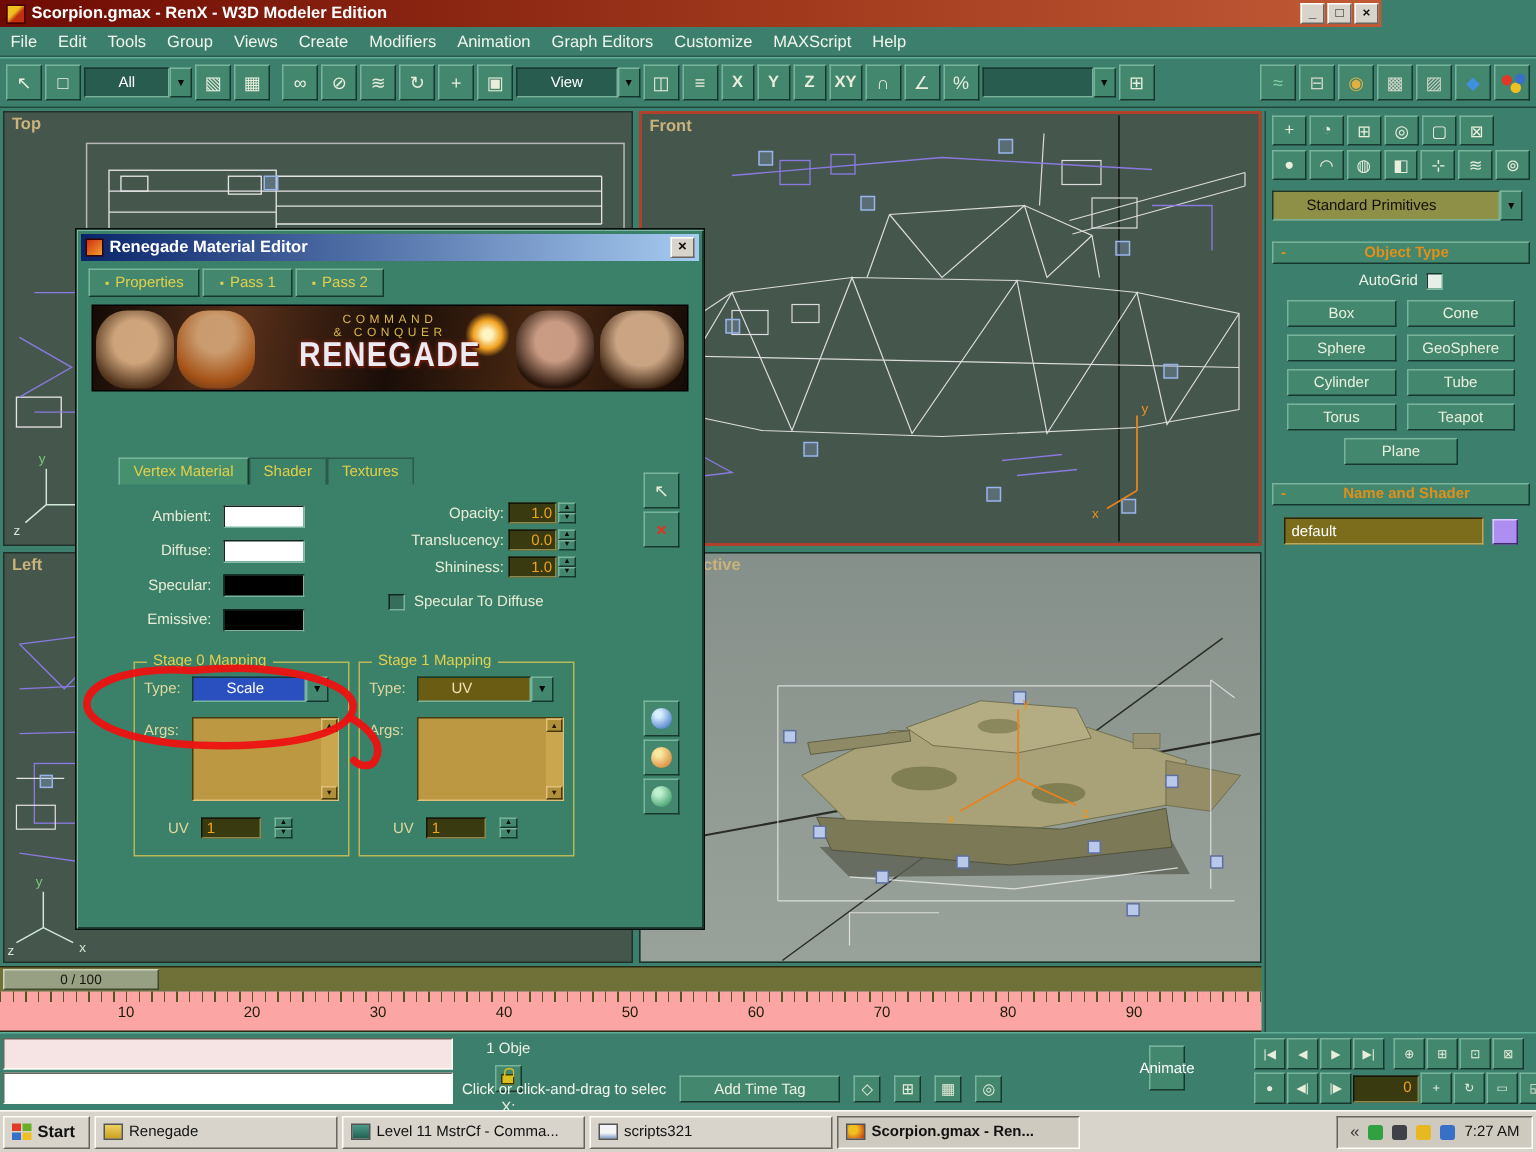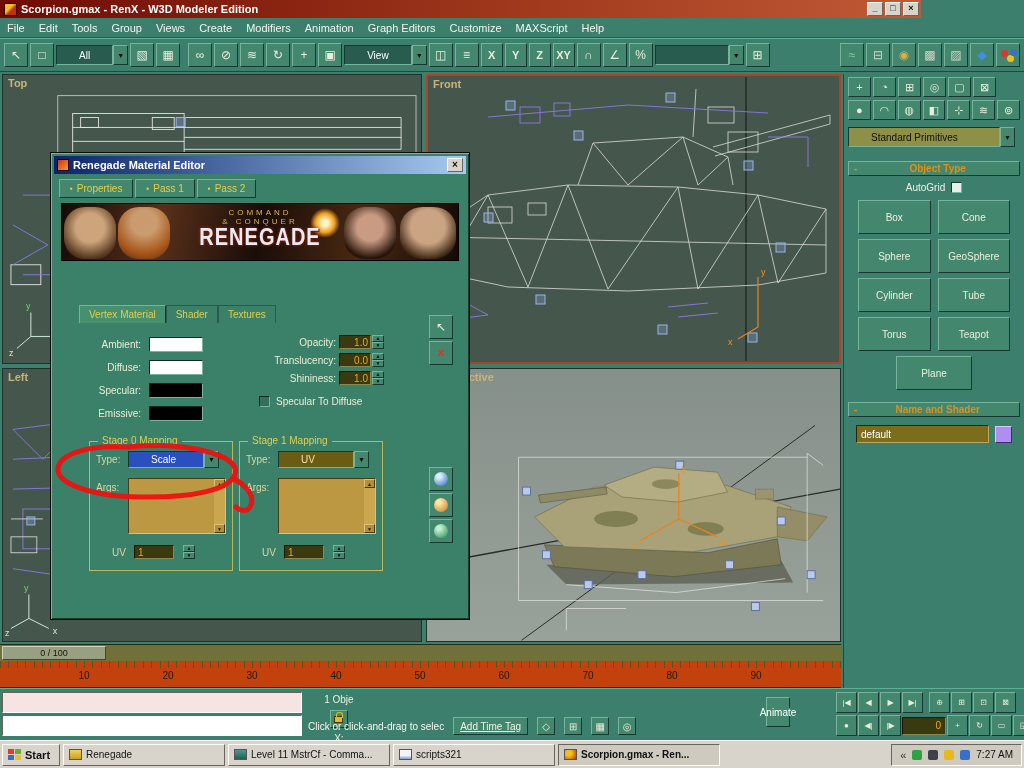--- a/index.html
+++ b/index.html
@@ -63,54 +63,54 @@
   .cp-dd { margin:4px 0 8px 0; }
   .cp-dd .dd-val { background:#8f9048; color:#101008; width:152px; }
   .rollout { margin-top:6px; }
   .ro-head { height:15px; display:flex; align-items:center; padding:0 5px; }
   .ro-head .minus { color:#e09018; font-weight:bold; margin-right:4px; }
   .ro-title { flex:1; text-align:center; color:#e09018; font-size:10px; font-weight:bold; }
   .ro-body { padding:6px 4px; }
   .ag-row { display:flex; justify-content:center; align-items:center; gap:6px; margin-bottom:7px; color:#eef2e4; }
   .chk { width:11px; height:11px; background:#e6efe8; border:1px solid; border-color:#17382e #78b49c #78b49c #17382e; }
   .prim-grid { display:grid; grid-template-columns:1fr 1fr; gap:5px 7px; padding:0 6px; }
-  .prim { height:34px; display:flex; align-items:center; justify-content:center; color:#e9f0dc; font-size:10px; }
+  .prim { height:18px; display:flex; align-items:center; justify-content:center; color:#e9f0dc; font-size:10px; }
   .prim.span2 { grid-column:1 / span 2; width:76px; justify-self:center; }
   .name-row { display:flex; gap:6px; align-items:center; padding:2px 4px; }
   .name-field { flex:1; height:18px; background:#7c6d1d; border:1px solid; border-color:#2a240a #b8a860 #b8a860 #2a240a;
                 color:#fff; font-size:10px; display:flex; align-items:center; padding:0 4px; }
   .color-swatch { width:17px; height:17px; background:#ae8ef0; border:1px solid; border-color:#d8c8ff #402a70 #402a70 #d8c8ff; }
 
   
   #trackrow { position:absolute; left:0; top:644px; width:841px; height:17px; background:#6f7139; border-top:1px solid #2a2a12; }
   #tslider { position:absolute; left:2px; top:1px; width:104px; height:14px; background:#97a083;
              border:1px solid; border-color:#cdd4bd #41482f #41482f #cdd4bd; color:#15150d; font-size:9px;
              display:flex; align-items:center; justify-content:center; }
-  #ruler { position:absolute; left:0; top:661px; width:841px; height:27px; background:#c2410c; border-bottom:1px solid #2a2a12; }
+  #ruler { position:absolute; left:0; top:661px; width:841px; height:27px; background:#fca5a5; border-bottom:1px solid #2a2a12; }
   #ruler .ticks { position:absolute; left:0; top:0; width:100%; height:7px;
     background:repeating-linear-gradient(90deg,#55551f 0 1px,transparent 1px 8.4px); }
   .tick { position:absolute; top:9px; transform:translateX(-50%); color:#1c1c08; font-size:10px; }
 
   
   #statusband { position:absolute; left:0; top:688px; width:1024px; height:52px; background:#3c7f6d; border-top:1px solid #5fae96; }
   #listener { position:absolute; left:2px; top:3px; width:300px; }
   .lst-row { height:21px; background:#fff; border:1px solid; border-color:#69655c #fdfdf8 #fdfdf8 #69655c; margin-bottom:2px; }
   .lst-row.pink { background:#f6e4e4; }
   #selrow { position:absolute; left:308px; top:5px; display:flex; align-items:center; gap:5px;flex-direction:column; }
   .stxt { color:#eef2e4; white-space:nowrap; }
   .lockbtn { width:18px; height:18px; display:inline-flex; align-items:center; justify-content:center; }
   .lock { width:9px; height:7px; background:#d8c020; border:1px solid #403808; position:relative; display:block; }
   .lock:before { content:""; position:absolute; left:1px; top:-5px; width:5px; height:5px;
                  border:1px solid #d8c020; border-bottom:none; border-radius:3px 3px 0 0; }
   .clab { color:#eef2e4; }
   .cfield { width:58px; height:16px; display:inline-block; padding:1px 3px; font-size:10px; }
   .gridtxt { color:#d8d878; margin-left:12px; white-space:nowrap; }
   #promptrow { position:absolute; left:308px; top:28px; display:flex; align-items:center; gap:9px; }
   .ptxt { color:#f4f6ee; white-space:nowrap; }
-  .attag { height:18px; display:inline-flex; align-items:center; padding:0 6px; color:#eef2e4;text-decoration:underline; }
+  .attag { height:18px; display:inline-flex; align-items:center; padding:0 22px; color:#eef2e4; }
   .mico { width:18px; height:18px; display:inline-flex; align-items:center; justify-content:center; color:#e9eddc; font-size:10px; }
   #animate { position:absolute; left:766px; top:8px; width:24px; height:30px; display:flex; align-items:center;
              justify-content:center; color:#fff; font-size:10px; }
   #playback { position:absolute; left:836px; top:3px; width:186px; }
   .pb-row { display:flex; gap:1px; margin-bottom:2px; align-items:center; }
   .pbtn { width:21px; height:21px; display:inline-flex; align-items:center; justify-content:center;
           color:#e9eddc; font-size:8px; flex:none; }
   #timefield { width:44px; height:18px; display:inline-flex; align-items:center; justify-content:flex-end;
                padding:0 4px; font-size:10px; flex:none; }
 

